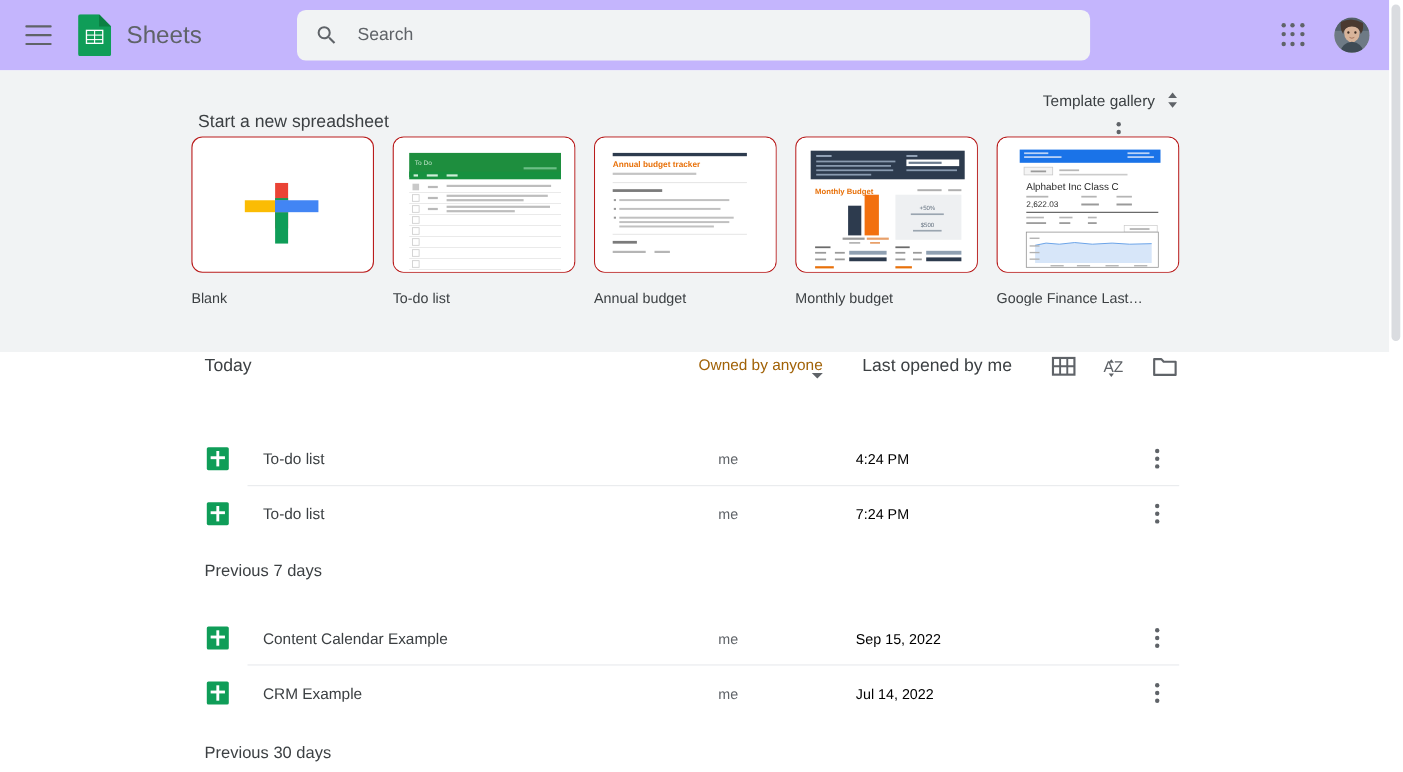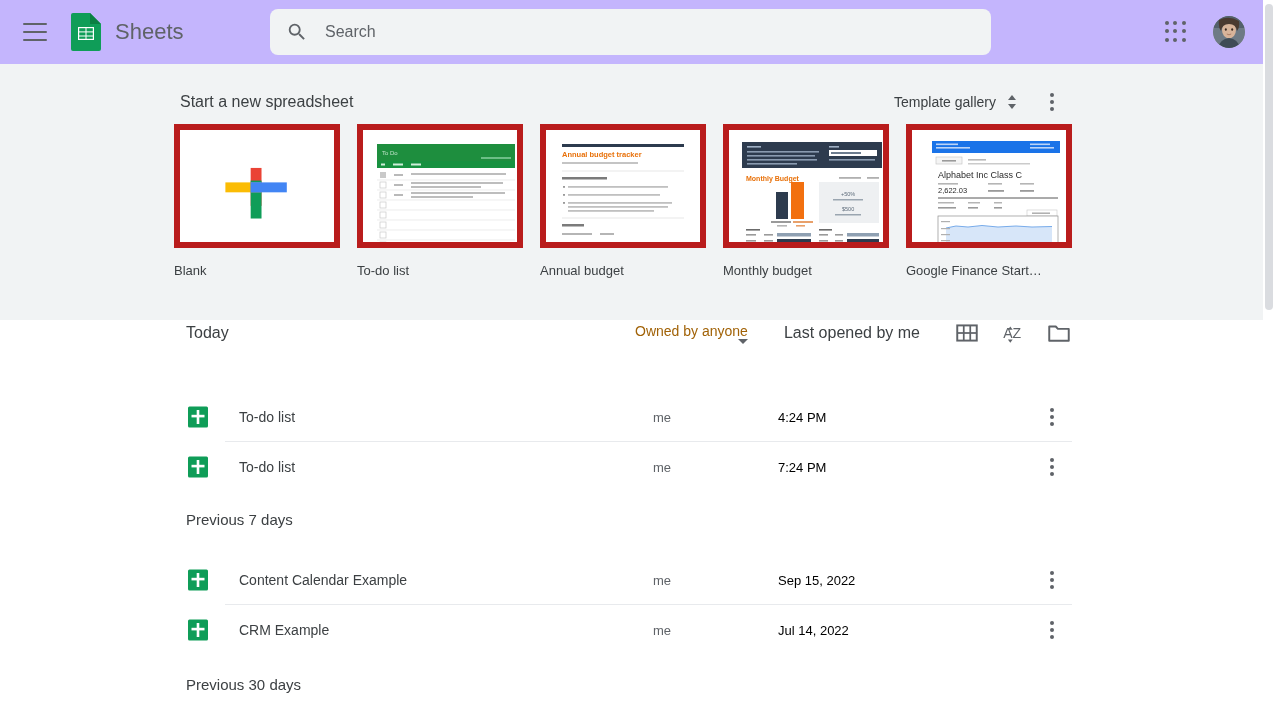--- a/index.html
+++ b/index.html
@@ -73,21 +73,21 @@
   .template-strip {
     position: absolute; top: 64px; left: 0;
     width: 1263px; height: 256px;
     background: #f1f3f4;
   }
   .strip-head {
     position: absolute; top: 18px; left: 180px; width: 892px;
     display: flex; align-items: center; justify-content: space-between;
   }
   .strip-title { font-size: 16px; color: #3c4043; }
-  .strip-actions { display: flex; align-items: center; }
+  .strip-actions { display: flex; align-items: center; flex-direction: column; }
   .tpl-gallery {
     display: flex; align-items: center; cursor: pointer;
     font-size: 14px; color: #3c4043;
   }
   .tpl-gallery .lbl { margin-right: 10px; }
   .updown { width: 12px; height: 18px; }
   .kebab {
     width: 40px; height: 40px; margin-left: 14px; cursor: pointer;
     display: flex; flex-direction: column; align-items: center; justify-content: center;
     border-radius: 50%;
@@ -95,22 +95,22 @@
   .kebab i { width: 4px; height: 4px; border-radius: 50%; background: #5f6368; margin: 1.5px 0; display: block; }
 
   .tpl-row {
     position: absolute; top: 60px; left: 174px;
     display: flex;
   }
   .tpl-card { width: 166px; margin-right: 17px; cursor: pointer; }
   .tpl-thumb {
     width: 166px; height: 124px;
     background: #ffffff;
-    border: 6px solid #b91c1c;
-    border-radius: 0;
+    border: 1px solid #b91c1c;
+    border-radius: 10px;
     overflow: hidden; position: relative;
   }
   .tpl-name {
     margin-top: 15px;
     font-size: 13px; color: #3c4043;
     white-space: nowrap; overflow: hidden; text-overflow: ellipsis;
     width: 166px;
   }
 
   
@@ -450,21 +450,21 @@
               <rect x="29" y="110" width="9" height="1.2"></rect>
           </g>
           <g fill="#b0b0b0">
             <rect x="48" y="116" width="12" height="1.2"></rect>
               <rect x="72" y="116" width="12" height="1.2"></rect>
             <rect x="98" y="116" width="12" height="1.2"></rect>
               <rect x="124" y="116" width="12" height="1.2"></rect>
           </g>
         </svg>
       </div>
-      <div class="tpl-name">Google Finance Start…</div>
+      <div class="tpl-name">Google Finance Last…</div>
     </div>
 
   </div>
 </div>
 
 <div class="list-area">
 
   <div class="list-head">
     <div class="today">Today</div>
     <div class="spacer"></div>

